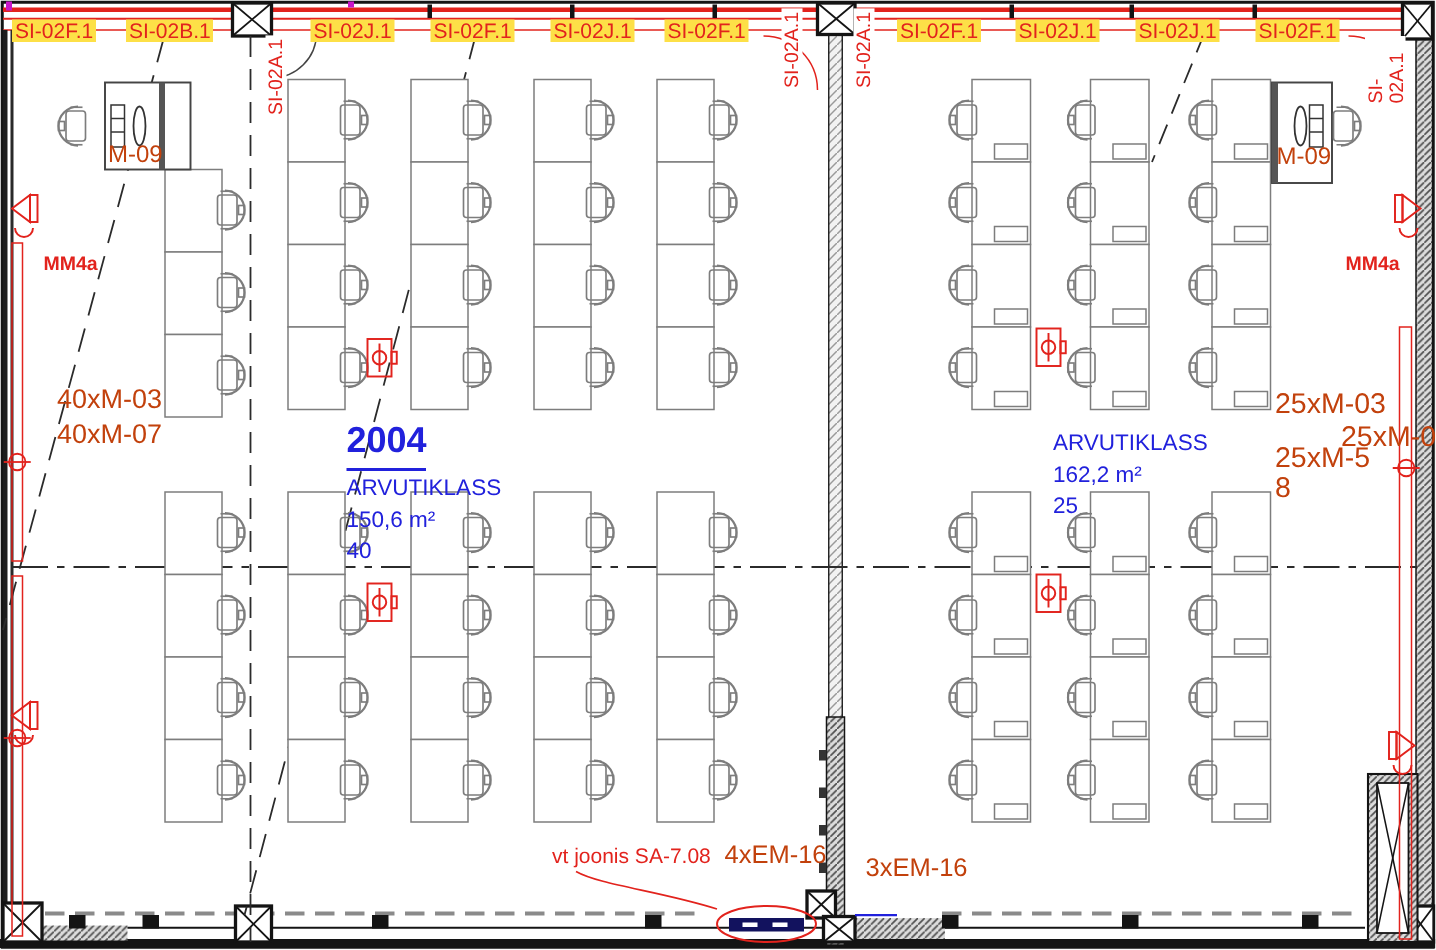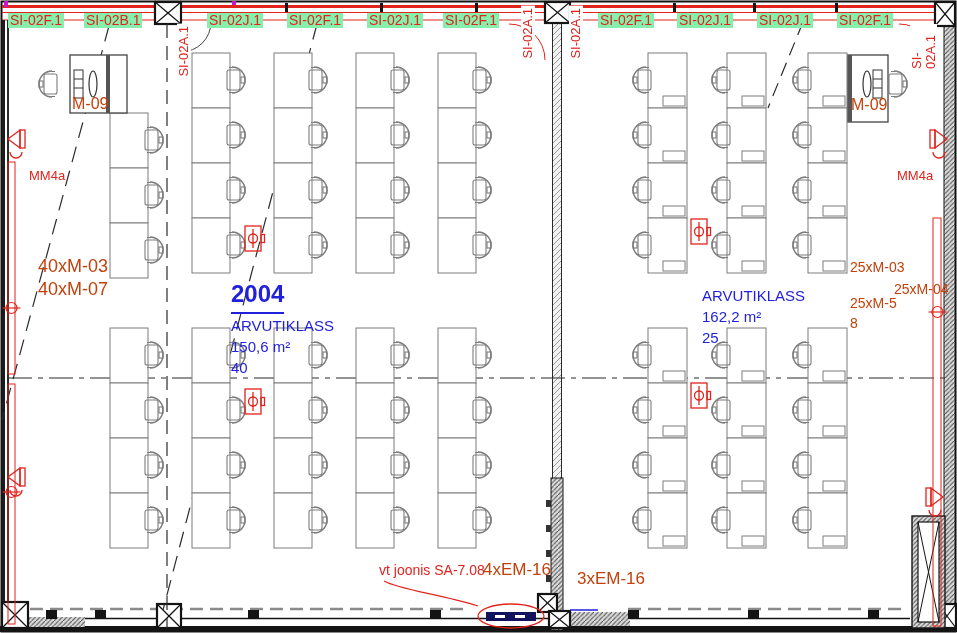--- a/index.html
+++ b/index.html
@@ -2,31 +2,31 @@
 <html><head>
 <meta charset="utf-8">
 <style>
   html,body{margin:0;padding:0;background:#f2f2f2}
   #stage{position:relative;width:957px;height:633px;background:#fff;overflow:hidden;
          font-family:"Liberation Sans",sans-serif;}
   #drawing{position:absolute;left:0;top:0}
   .txt{position:absolute;white-space:nowrap;line-height:1;}
   .red{color:#e2231d}
   .blue{color:#c2410c}
-  .fire-label{position:absolute;font-size:14px;color:#e2231d;background:#86efac;padding:0 2px;line-height:1.1;}
+  .fire-label{position:absolute;font-size:14px;color:#e2231d;background:#fde047;padding:0 2px;line-height:1.1;}
   .fire-label-v{position:absolute;font-size:13px;color:#e2231d;background:#fff;line-height:1.05;
                 transform-origin:0 0;transform:rotate(-90deg) translateX(-100%);padding:0 2px;}
   .room-block{position:absolute;color:#2121dc}
   .room-number{font-size:24px;font-weight:bold;display:inline-block;border-bottom:2px solid #2121dc;
                padding-bottom:6px;line-height:1.05;}
   .room-line{font-size:15px;margin-top:3px;line-height:1.2;}
   .equip{font-size:18px}
-  .equip-r{font-size:14px}
+  .equip-r{font-size:19px}
   .m09{font-size:16px;font-weight:normal}
-  .mm4a{font-size:13px;font-weight:normal}
+  .mm4a{font-size:13px;font-weight:bold}
   .em{font-size:17px}
   .note{font-size:14px}
 </style>
 </head>
 <body>
 
 <div id="stage">
   <svg id="drawing" width="957" height="633">
       <defs>
         <pattern id="hL" width="6" height="6" patternUnits="userSpaceOnUse">
@@ -759,16 +759,16 @@
     <div class="room-line">25</div>
   </div>
 
   <div class="txt blue equip" style="left:38px;top:257px">40xM-03</div>
   <div class="txt blue equip" style="left:38px;top:280px">40xM-07</div>
   <div class="txt blue equip-r" style="left:850px;top:260px">25xM-03</div>
   <div class="txt blue equip-r" style="left:894px;top:282px">25xM-04</div>
   <div class="txt blue equip-r" style="left:850px;top:296px">25xM-5</div>
   <div class="txt blue equip-r" style="left:850px;top:316px">8</div>
 
-  <div class="txt red note" style="left:379px;top:563px">vt joonis SA-7.08</div>
+  <div class="txt red note" style="left:368px;top:563px">vt joonis SA-7.08</div>
   <div class="txt blue em" style="left:483px;top:561px">4xEM-16</div>
   <div class="txt blue em" style="left:577px;top:570px">3xEM-16</div>
 </div>
 
 </body></html>

